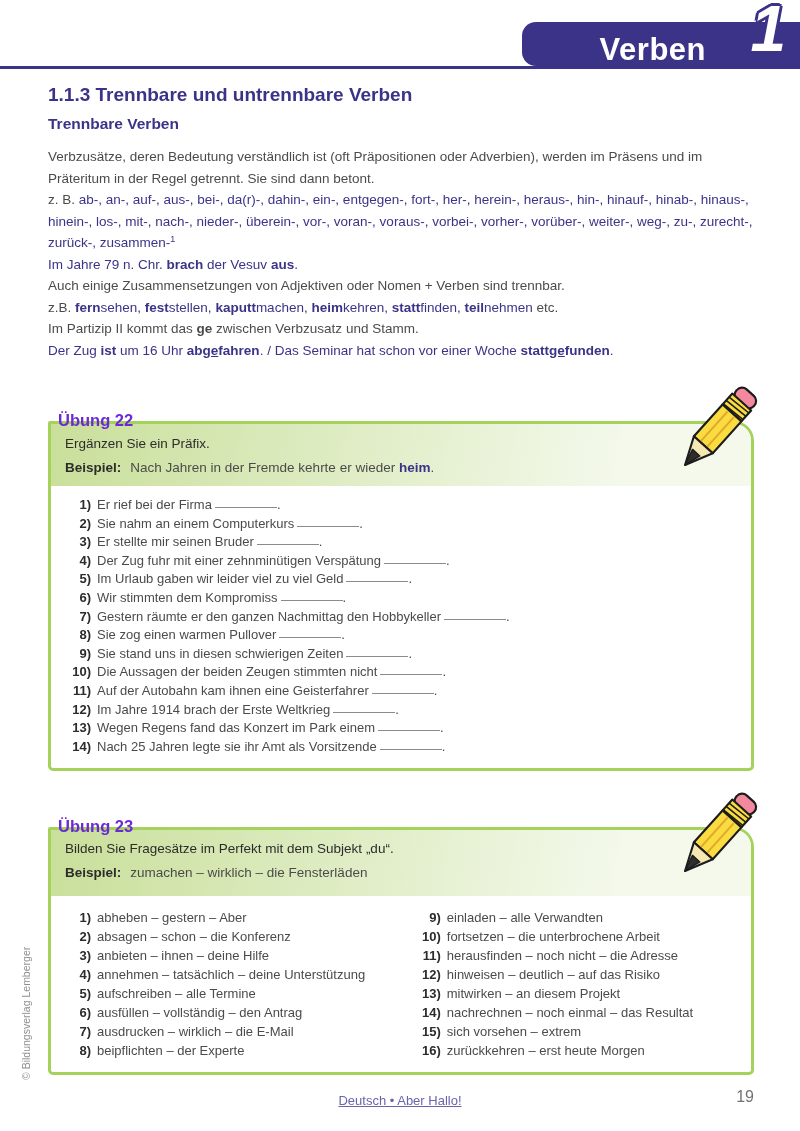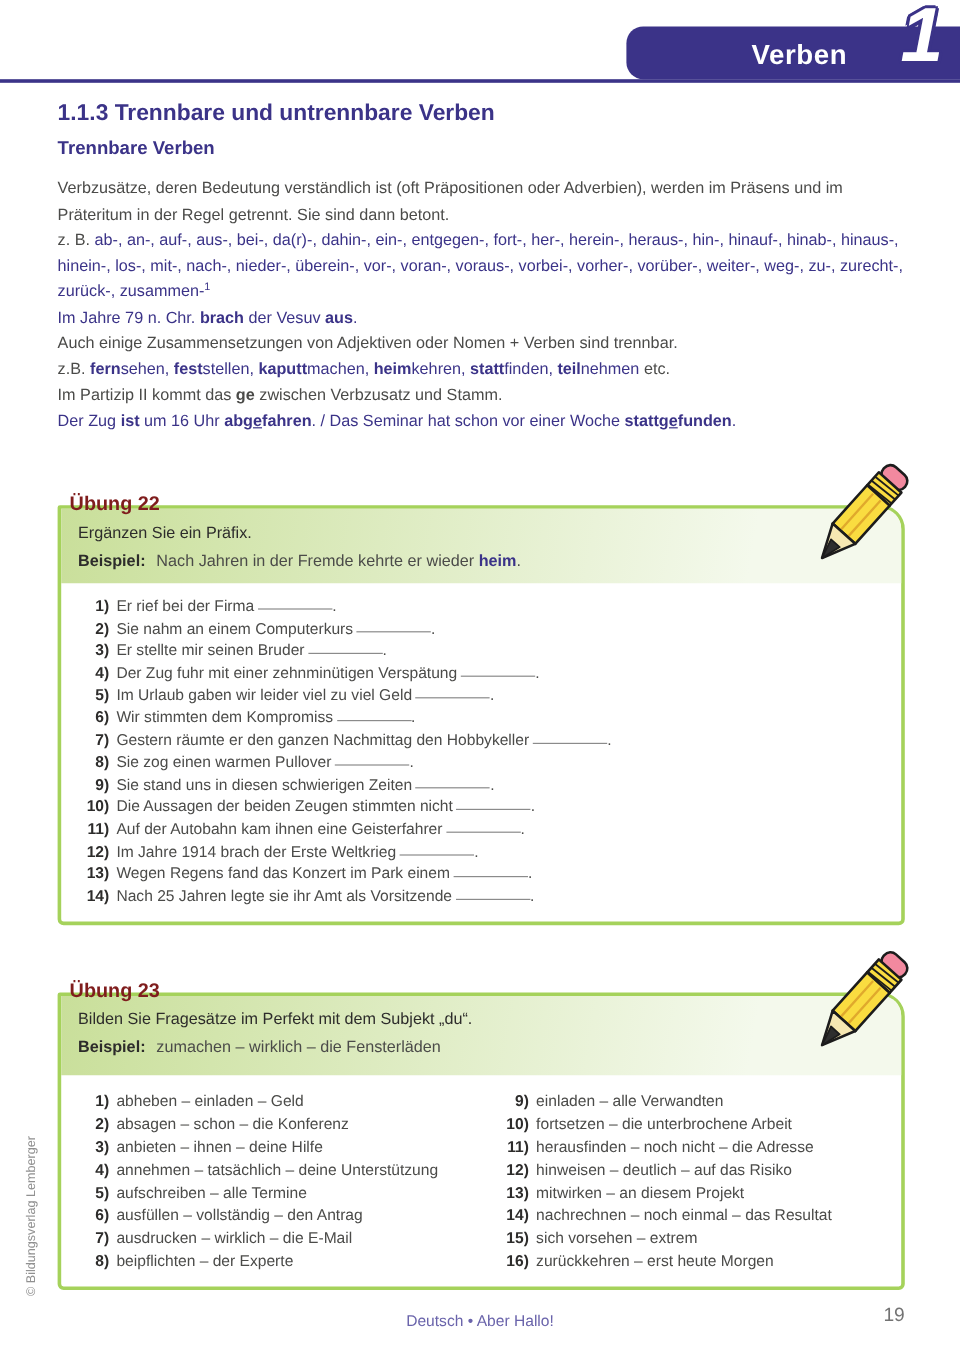--- a/index.html
+++ b/index.html
@@ -4,40 +4,40 @@
 <style>
   html,body{margin:0;padding:0}
   body{
     width:800px;height:1131px;background:#ffffff;position:relative;overflow:hidden;
     font-family:"Liberation Sans", sans-serif;
   }
   
   .chapter-tab{position:absolute;top:22px;right:0;width:278px;height:44px;
     background:#3b3388;border-radius:14px 0 0 14px;}
   .tab-label{position:absolute;top:10px;right:94px;color:#fff;font-weight:bold;
-    font-size:23px;letter-spacing:.5px;}
+    font-size:31px;letter-spacing:.5px;}
   .chapter-num{position:absolute;top:-2px;right:14px;font-size:64px;line-height:62px;
     font-weight:bold;font-style:italic;color:#fff;
     text-shadow:3px 0 #3b3388,-3px 0 #3b3388,0 3px #3b3388,0 -3px #3b3388,
       2px 2px #3b3388,-2px -2px #3b3388,2px -2px #3b3388,-2px 2px #3b3388;}
   .header-rule{position:absolute;top:66px;left:0;width:800px;height:3px;background:#3b3388;}
   
   .main{position:absolute;top:80px;left:48px;width:706px;}
   .section-title{color:#3b3388;font-size:19px;font-weight:bold;margin:4px 0 0;}
   .section-subtitle{color:#3b3388;font-size:15.5px;font-weight:bold;margin:9px 0 13px;}
   .intro{font-size:13.5px;line-height:21.5px;color:#4b4b49;}
   .intro .intro-line{min-height:21.5px;}
   .c-blue{color:#3b3388}.c-gray{color:#4b4b49}.c-green{color:#8bb84e}
   .bold{font-weight:bold}.und{text-decoration:underline}
   sup{font-size:9px;line-height:0;}
   
   .exercise{position:relative;}
   .ex22{margin-top:50px;}
   .ex23{margin-top:46px;}
-  .ex-heading{position:relative;z-index:2;color:#7f1d1d;font-size:16.5px;font-weight:bold;
+  .ex-heading{position:relative;z-index:2;color:#6d28d9;font-size:16.5px;font-weight:bold;
     margin:0 0 -9px 10px;width:fit-content;}
   .ex-box{border:3px solid #a5d25b;border-radius:2px 20px 5px 5px;background:#fff;position:relative;}
   .ex-head-strip{background:linear-gradient(100deg,#c9df9a 0%,#f4f9ec 82%);
     padding:12px 110px 11px 14px;border-radius:0 16px 0 0;}
   .ex23 .ex-head-strip{padding-top:11px;padding-bottom:16px;}
   .ex-instruction{font-weight:normal;font-size:13.5px;color:#2d2c2b;}
   .ex-example{margin-top:9px;font-size:13.5px;color:#4b4b49;display:flex;align-items:flex-start;}
   .ex-example-label{font-weight:bold;color:#2d2c2b;margin-right:9px;flex:none;}
   .ex-example-lines .line2{margin-top:2px;line-height:19px;}
   .ex-list{padding:10px 14px 12px;}
@@ -46,21 +46,21 @@
   .blank{display:inline-block;width:62px;border-bottom:1.3px solid #8b8b8b;height:11px;margin-left:3px;}
   .cols{display:flex;padding:12px 8px 12px 14px;}
   .col-left{width:51%;}
   .col-right{width:49%;}
   .cols .item{line-height:19px;}
   .col-right .item .num{width:30px;}
   
   .pencil{position:absolute;top:-50px;right:-16px;width:100px;height:112px;overflow:visible;z-index:3;}
   
   .footer-center{position:absolute;top:1093px;left:0;width:100%;text-align:center;
-    color:#6a64ab;font-size:13px;}
+    color:#6a64ab;font-size:13px;text-decoration:underline;}
   .page-num{position:absolute;top:1088px;right:46px;color:#737373;font-size:16px;}
   .side-note{position:absolute;left:20px;top:1080px;transform:rotate(-90deg);
     transform-origin:0 0;font-size:10.5px;color:#909090;white-space:nowrap;}
 </style>
 </head>
 <body>
 
 <div class="chapter-tab">
   <span class="tab-label">Verben</span>
 </div>
@@ -217,21 +217,21 @@
           <span class="ex-example-label">Beispiel:</span>
           <span class="ex-example-lines">
             <span class="line1 c-gray" style="display:block">zumachen – wirklich – die Fensterläden</span>
           </span>
         </div>
       </div>
       <div class="cols">
         <div class="col-left">
             <div class="item">
               <span class="num">1)</span>
-              <span>abheben – einladen – Geld</span>
+              <span>abheben – gestern – Aber</span>
             </div>
             <div class="item">
               <span class="num">2)</span>
               <span>absagen – schon – die Konferenz</span>
             </div>
             <div class="item">
               <span class="num">3)</span>
               <span>anbieten – ihnen – deine Hilfe</span>
             </div>
             <div class="item">

